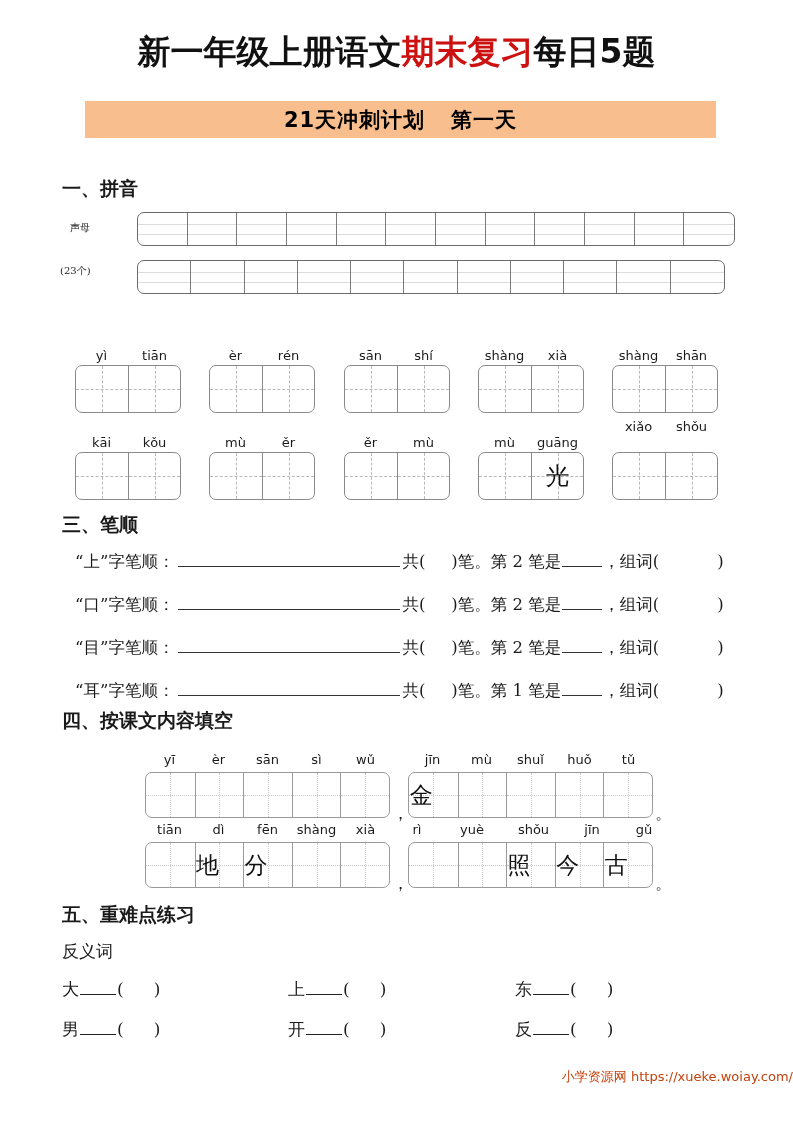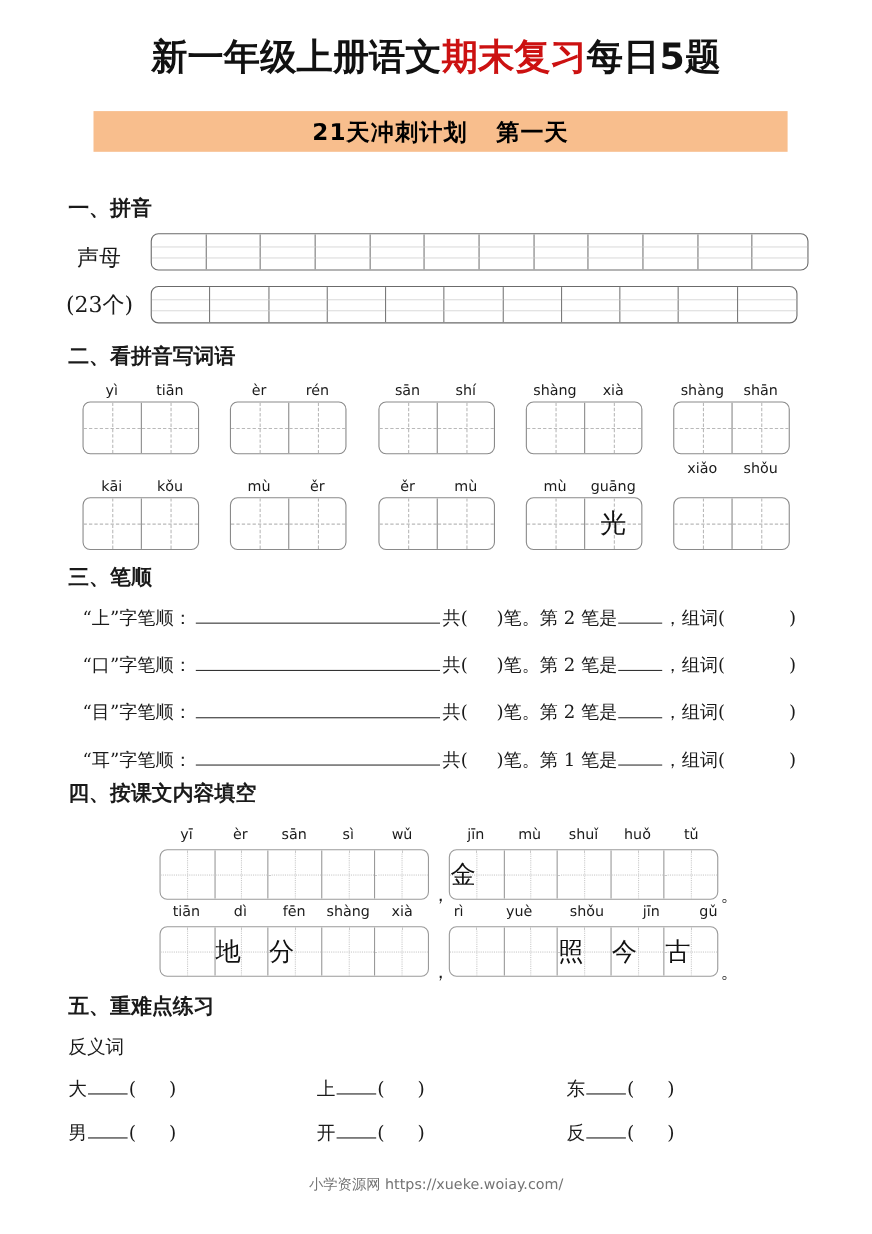--- a/index.html
+++ b/index.html
@@ -74,21 +74,21 @@
     font-family: "DejaVu Serif", serif;
     font-size: 17px;
     color: #1a1a1a;
     white-space: nowrap;
   }
 
   
   .s1-label {
     position: absolute;
     font-family: "DejaVu Serif", serif;
-    font-size: 20px;
+    font-size: 10px;
     color: #1a1a1a;
     white-space: nowrap;
   }
   .pyrow {
     position: absolute;
     display: flex;
     border: 1.3px solid #6b6b6b;
     border-radius: 7px;
     box-sizing: border-box;
     overflow: hidden;
@@ -256,24 +256,24 @@
     margin: 0 1px;
   }
   .anto .blank { display: inline-block; width: 30px; }
 
   
   .watermark {
     position: absolute;
     top: 1068px;
     left: 0;
     width: 793px;
-    text-align: center;
+    text-align: right;
     font-family: "DejaVu Sans", sans-serif;
     font-size: 13px;
-    color: #737373;
+    color: #c2410c;
     white-space: nowrap;
   }
   .pagefoot {
     position: absolute;
     top: 1091px;
     left: 0;
     width: 793px;
     text-align: center;
     font-family: "DejaVu Serif", serif;
     font-size: 15px;
@@ -322,21 +322,20 @@
       <div class="pycell" style="width:9.090909090909092%"></div>
       <div class="pycell" style="width:9.090909090909092%"></div>
       <div class="pycell" style="width:9.090909090909092%"></div>
       <div class="pycell" style="width:9.090909090909092%"></div>
       <div class="pycell" style="width:9.090909090909092%"></div>
       <div class="pycell" style="width:9.090909090909092%"></div>
       <div class="pycell" style="width:9.090909090909092%"></div>
       <div class="pycell" style="width:9.090909090909092%"></div>
     </div>
 
-  <div class="sec-head" style="top:311px;left:62px;">二、看拼音写词语</div>
   <div id="sec2-host">
       <div class="pyabove" style="top:348px;left:75px;width:106px;">
         <span>yì</span>
         <span>tiān</span>
       </div>
       <div class="wordbox" style="top:365px;left:75px;width:106px;height:48px;">
         <div class="tzg">
           <span></span>
         </div>
         <div class="tzg">

